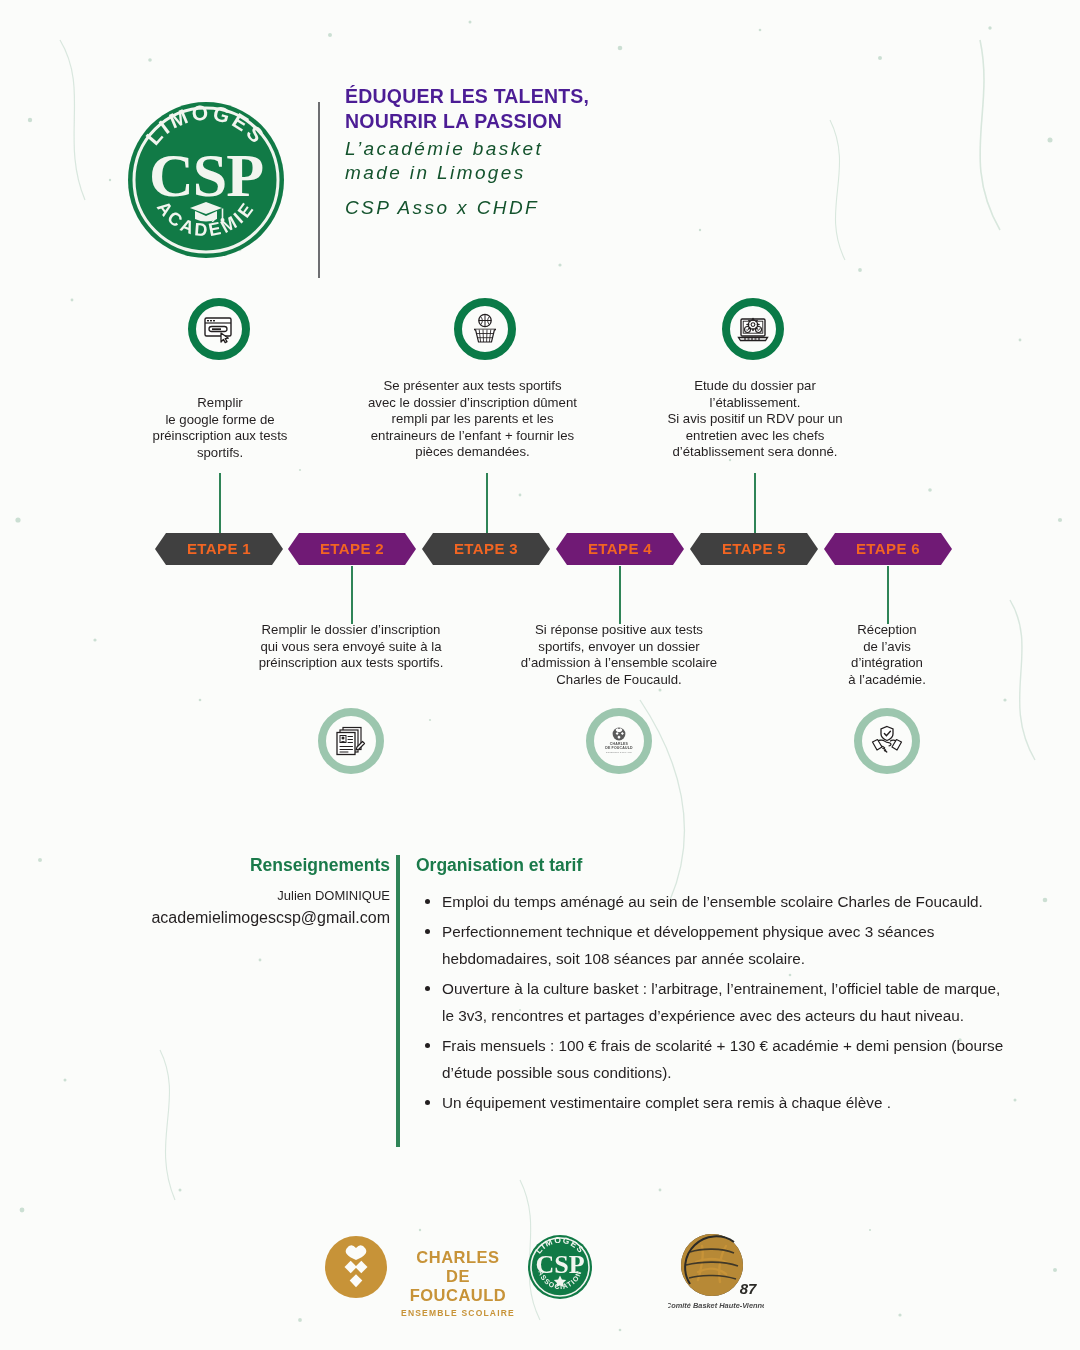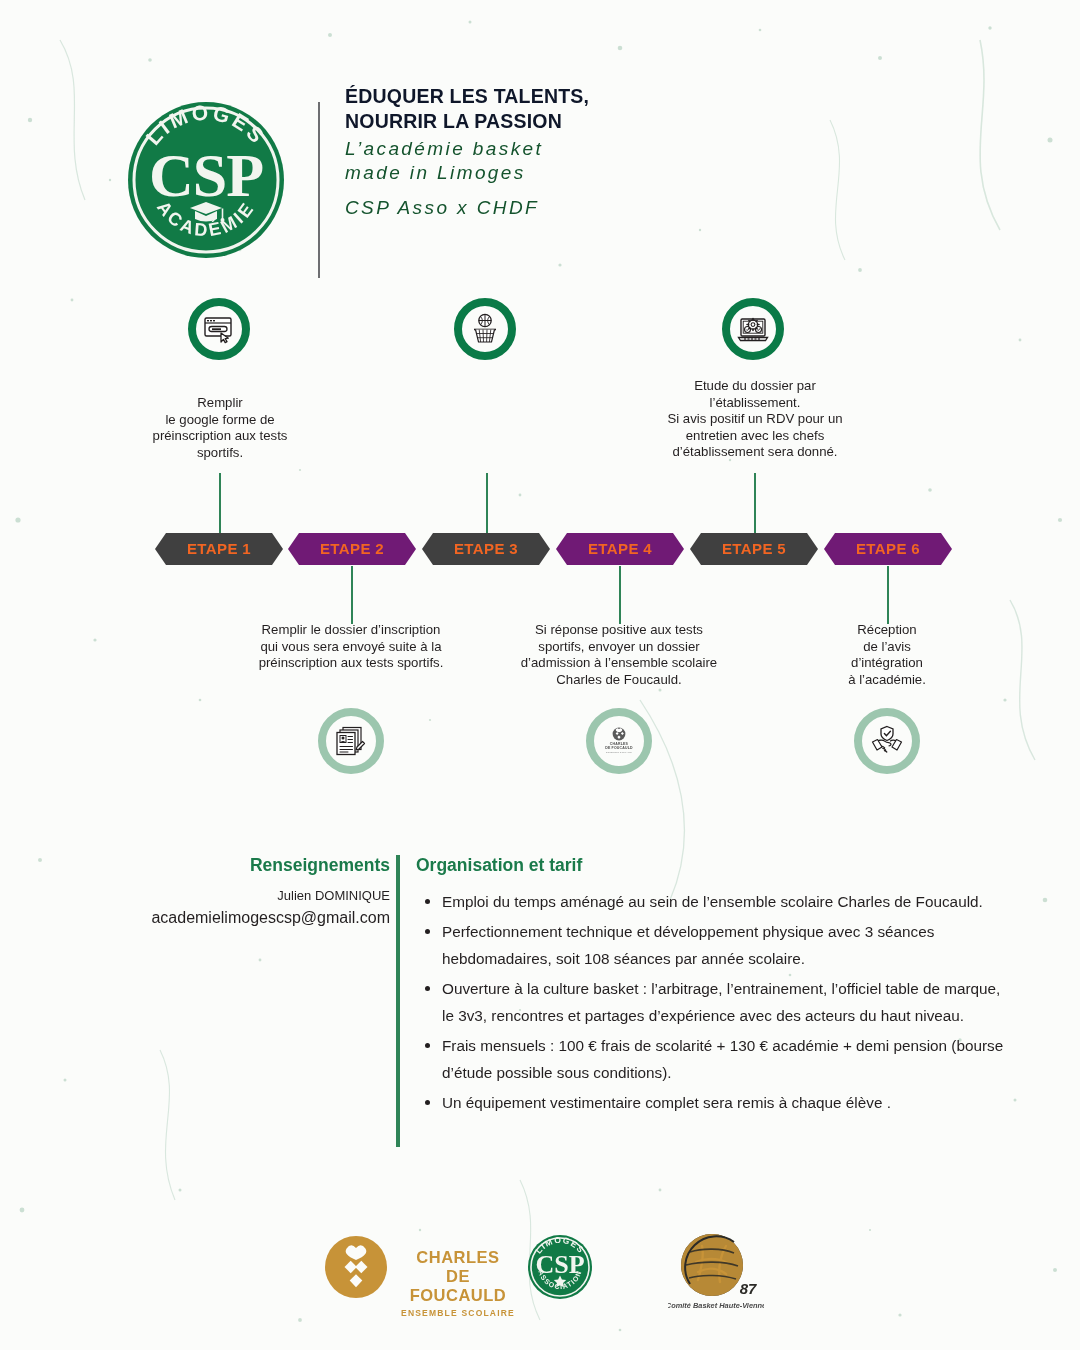--- a/index.html
+++ b/index.html
@@ -14,21 +14,21 @@
   
   #texture{position:absolute;inset:0;pointer-events:none;z-index:0;}
   #page{position:relative;z-index:2;width:1080px;height:1350px;}
 
   
   .header{position:absolute;left:0;top:46px;width:1080px;height:200px;}
   .logo-wrap{position:absolute;left:124px;top:52px;width:164px;height:164px;}
   .header-divider{position:absolute;left:318px;top:56px;width:2px;height:176px;background:#6d6e71;}
   .header-text{position:absolute;left:345px;top:38px;width:460px;}
   .htitle{
-    color:#0f172a;font-weight:bold;font-size:19.5px;line-height:25px;
+    color:#4c1d95;font-weight:bold;font-size:19.5px;line-height:25px;
     letter-spacing:.2px;
   }
   .hsub{
     color:#14532d;font-style:italic;font-size:19px;line-height:24px;
     letter-spacing:2.4px;margin-top:3px;
   }
 
   
   .timeline{position:absolute;left:0;top:285px;width:1080px;height:500px;}
 
@@ -248,20 +248,27 @@
           </g>
       </svg>
     </div>
 
     <div class="desc" style="left:130px;top:110px;width:180px;">
         <div>Remplir</div>
         <div>le google forme de</div>
         <div>préinscription aux tests</div>
         <div>sportifs.</div>
       </div>
+    <div class="desc" style="left:350px;top:93px;width:245px;">
+        <div>Se présenter aux tests sportifs</div>
+        <div>avec le dossier d’inscription dûment</div>
+        <div>rempli par les parents et les</div>
+        <div>entraineurs de l’enfant + fournir les</div>
+        <div>pièces demandées.</div>
+      </div>
     <div class="desc" style="left:640px;top:93px;width:230px;">
         <div>Etude du dossier par</div>
         <div>l’établissement.</div>
         <div>Si avis positif un RDV pour un</div>
         <div>entretien avec les chefs</div>
         <div>d’établissement sera donné.</div>
       </div>
 
     <div class="connector" style="left:219px;top:188px;height:75px;"></div>
     <div class="connector" style="left:486px;top:188px;height:75px;"></div>

